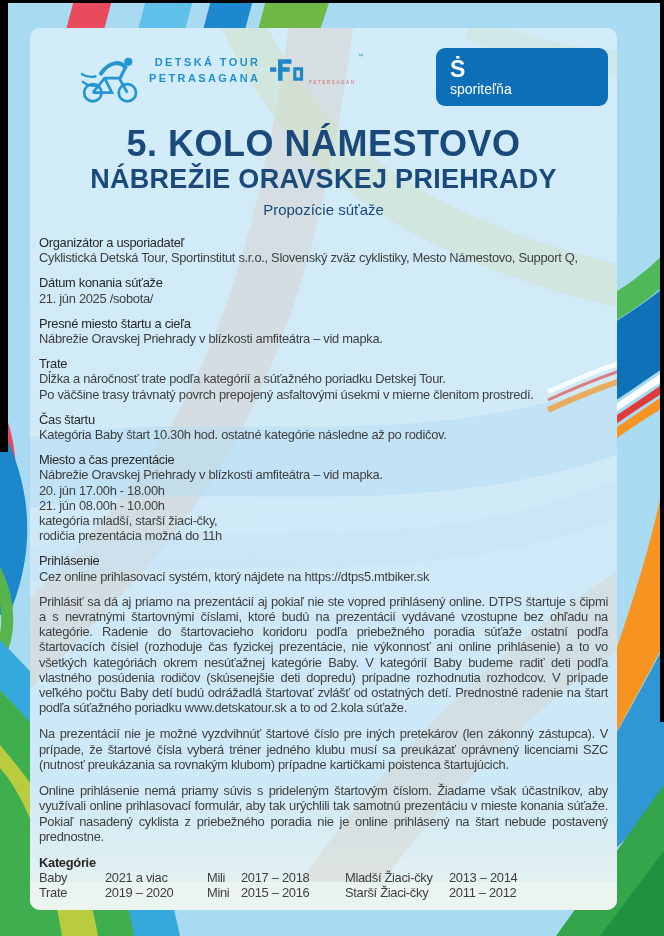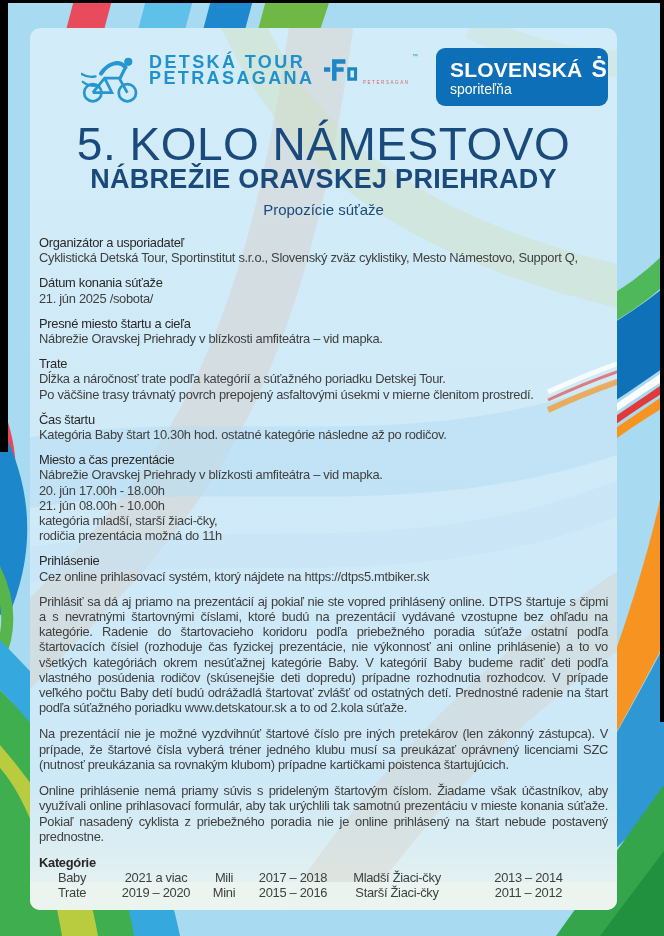--- a/index.html
+++ b/index.html
@@ -8,46 +8,46 @@
     background:#a8daf1;font-family:"Liberation Sans",sans-serif;
   }
   svg.bg{position:absolute;left:0;top:0;}
   .content{
     position:absolute;left:30px;top:28px;width:587px;height:882px;
     box-sizing:border-box;padding:0 9px;
   }
   
   .header{display:flex;justify-content:space-between;align-items:flex-start;margin-top:20px;height:64px;}
   .brand{display:flex;align-items:flex-start;margin-left:42px;margin-top:6px;}
-  .brand-text{margin-left:8px;color:#2191cd;font-weight:bold;font-size:18px;line-height:16px;letter-spacing:2.4px;white-space:nowrap;}
+  .brand-text{margin-left:8px;color:#2191cd;font-weight:bold;font-size:11px;line-height:16px;letter-spacing:2.4px;white-space:nowrap;text-align:right;}
   .monogram-wrap{margin-left:10px;margin-top:2px;text-align:center;position:relative;}
   .tm{position:absolute;top:-3px;right:-8px;font-size:6px;color:#2191cd;}
   .mono-caption{font-size:4.5px;color:#d06a6a;letter-spacing:1.6px;margin-top:1px;}
   .sponsor{background:#0d6fb8;border-radius:9px;width:172px;height:58px;box-sizing:border-box;
     padding:8px 12px 0 14px;color:#fff;}
   .sponsor-row{display:flex;align-items:baseline;gap:9px;}
   .sponsor-name{font-size:21px;font-weight:bold;letter-spacing:.2px;}
   .s-mark{font-size:23px;font-weight:bold;}
   .sponsor-sub{font-size:14px;margin-top:-2px;}
   
   .title-block{text-align:center;margin-top:12px;color:#1a4a7c;}
-  .title1{font-size:46px;font-weight:400;letter-spacing:.5px;line-height:40px;}
+  .title1{font-size:36px;font-weight:700;letter-spacing:.5px;line-height:40px;}
   .title2{font-size:27px;font-weight:800;letter-spacing:.3px;line-height:31px;}
   .subtitle{font-size:15px;line-height:20px;margin-top:5px;}
   
   .body-copy{margin-top:15px;color:#3f3f3f;font-size:12.9px;line-height:15.2px;letter-spacing:-0.3px;}
   .section{margin-bottom:10px;}
   .section .heading{display:block;font-weight:normal;color:#282828;}
   .section .line{display:block;}
   .para{text-align:justify;margin:0 0 11px 0;}
   .url{white-space:nowrap;}
   .cats{margin-top:11px;}
   .cats .heading{font-weight:bold;color:#282828;display:block;}
   .cat-grid{display:grid;grid-template-columns:66px 102px 34px 104px 104px auto;}
-  .cat-grid span{display:block;text-align:center;}
+  .cat-grid span{display:block;}
 </style>
 </head>
 <body>
 
 <div class="poster">
 
   <svg class="bg" width="664" height="936" viewBox="0 0 664 936" aria-hidden="true">
     <defs>
       <linearGradient id="pg" x1="0" y1="0" x2="0" y2="1">
         <stop offset="0" stop-color="#d3ecf9"></stop>
@@ -133,21 +133,20 @@
               <path d="M26,12 h11 v15 h-11 z M29.5,15.5 h4 v8 h-4 z" fill-rule="evenodd"></path>
             </g>
           </svg>
           <span class="tm">™</span>
           <span class="mono-caption">PETERSAGAN</span>
         </span>
       </div>
 
       <div class="sponsor">
         <div class="sponsor-row">
-          <span class="sponsor-name">SLOVENSKÁ</span>
           <span class="s-mark">Ṡ</span>
         </div>
         <div class="sponsor-sub">sporiteľňa</div>
       </div>
     </div>
 
     <div class="title-block">
       <div class="title1">5. KOLO NÁMESTOVO</div>
       <div class="title2">NÁBREŽIE ORAVSKEJ PRIEHRADY</div>
       <div class="subtitle">Propozície súťaže</div>

